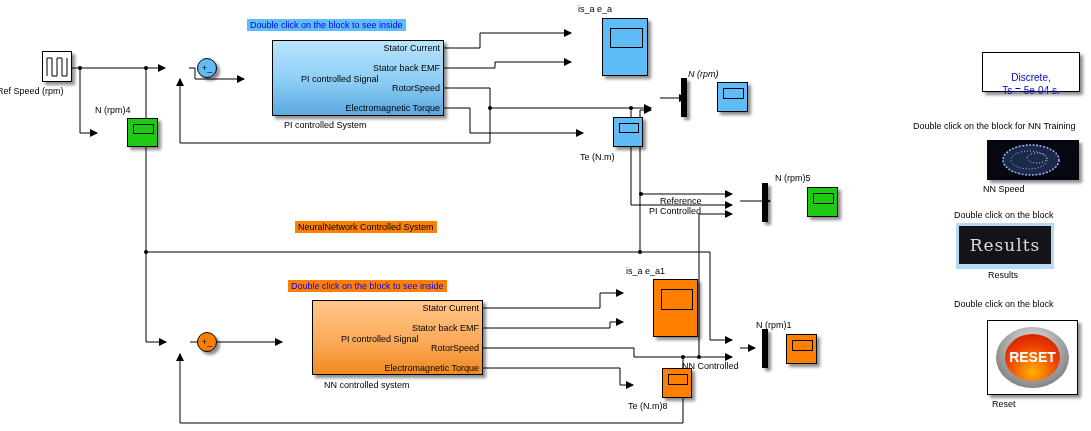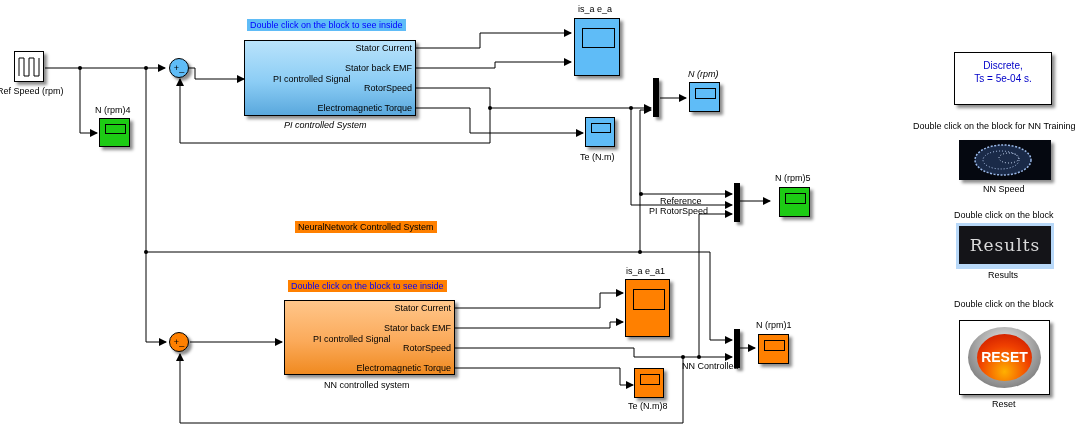--- a/index.html
+++ b/index.html
@@ -1,20 +1,20 @@
 <!DOCTYPE html>
 <html><head>
 <meta charset="utf-8">
 <style>
   html,body{margin:0;padding:0;background:#fff;}
   body{width:1091px;height:431px;position:relative;overflow:hidden;font-family:"Liberation Sans",sans-serif;font-size:9px;color:#000;}
   svg#wires{position:absolute;left:0;top:0;width:1091px;height:431px;}
   .abs{position:absolute;}
   .lbl{position:absolute;font-size:9px;white-space:nowrap;line-height:10px;text-align:right;}
-  .shadow{box-shadow:3px 3px 3px rgba(0,0,0,0.45);}
+  .shadow{box-shadow:3px 3px 3px rgba(0,0,0,0.45);margin-left:28px;}
   .scope{position:absolute;border:1px solid #000;box-sizing:border-box;}
   .scope .screen{position:absolute;border:1px solid #000;box-sizing:border-box;}
   .blue{background:#5fbcf7;}
   .green{background:#1dcb14;}
   .orange{background:#ff8000;}
   .sub-blue{background:linear-gradient(#b9e3fb,#8ccdf5 55%,#5aa8dd);}
   .sub-orange{background:linear-gradient(#ffc68a,#fbaa5a 55%,#f08a20);}
   .port-r{position:absolute;right:3px;font-size:9px;white-space:nowrap;}
   .port-l{position:absolute;left:20px;font-size:9px;white-space:nowrap;padding-left:8px;}
   .ann-blue{position:absolute;background:#5fbcf7;color:#00f;font-size:9px;padding:1px 3px;white-space:nowrap;}
@@ -95,41 +95,41 @@
 <div class="sum blue shadow" style="left:169px;top:58px;"><span>+</span><span>_</span></div>
 
 <div class="ann-blue" style="left:247px;top:19px;">Double click on the block to see inside</div>
 <div class="abs sub-blue shadow" style="left:244px;top:40px;width:172px;height:76px;border:1px solid #000;box-sizing:border-box;">
   <div class="port-r" style="top:2px;">Stator Current</div>
   <div class="port-r" style="top:22px;">Stator back EMF</div>
   <div class="port-l" style="top:33px;">PI controlled Signal</div>
   <div class="port-r" style="top:42px;">RotorSpeed</div>
   <div class="port-r" style="top:62px;">Electromagnetic Torque</div>
 </div>
-<div class="lbl" style="left:284px;top:120px;font-style:italic;">PI controlled System</div>
+<div class="lbl" style="left:284px;top:120px;">PI controlled System</div>
 
 <div class="lbl" style="left:578px;top:4px;">is_a e_a</div>
 <div class="scope blue shadow" style="left:574px;top:18px;width:46px;height:58px;">
     <div class="screen" style="left:7px;top:9px;width:33px;height:20px;"></div>
   </div>
 
 <div class="mux shadow" style="left:653px;top:78px;height:39px;"></div>
 
 <div class="lbl" style="left:688px;top:69px;font-style:italic;">N (rpm)</div>
 <div class="scope blue shadow" style="left:689px;top:82px;width:31px;height:30px;">
     <div class="screen" style="left:5px;top:5px;width:21px;height:11px;"></div>
   </div>
 
 <div class="scope blue shadow" style="left:585px;top:117px;width:30px;height:30px;">
     <div class="screen" style="left:5px;top:5px;width:20px;height:10px;"></div>
   </div>
 <div class="lbl" style="left:580px;top:152px;">Te (N.m)</div>
 
 <div class="lbl" style="left:660px;top:196px;">Reference</div>
-<div class="lbl" style="left:649px;top:206px;">PI RotorSpeed</div>
+<div class="lbl" style="left:649px;top:206px;">PI Controlled</div>
 <div class="mux shadow" style="left:734px;top:183px;height:39px;"></div>
 
 <div class="lbl" style="left:775px;top:173px;">N (rpm)5</div>
 <div class="scope green shadow" style="left:779px;top:187px;width:31px;height:30px;">
     <div class="screen" style="left:5px;top:5px;width:21px;height:11px;"></div>
   </div>
 
 <div class="ann-orange" style="left:295px;top:221px;">NeuralNetwork Controlled System</div>
 
 <div class="sum orange shadow" style="left:169px;top:332px;"><span>+</span><span>_</span></div>
@@ -155,21 +155,21 @@
 <div class="lbl" style="left:628px;top:401px;">Te (N.m)8</div>
 
 <div class="lbl" style="left:682px;top:361px;">NN Controlled</div>
 <div class="mux shadow" style="left:734px;top:329px;height:39px;"></div>
 
 <div class="lbl" style="left:756px;top:320px;">N (rpm)1</div>
 <div class="scope orange shadow" style="left:758px;top:334px;width:31px;height:30px;">
     <div class="screen" style="left:5px;top:5px;width:21px;height:11px;"></div>
   </div>
 
-<div class="abs shadow ctr" style="left:954px;top:52px;width:98px;height:53px;border:1px solid #000;box-sizing:border-box;background:#fff;color:#0000c8;font-size:10px;line-height:13px;padding-top:6px;">
+<div class="abs shadow ctr" style="left:954px;top:52px;width:98px;height:40px;border:1px solid #000;box-sizing:border-box;background:#fff;color:#0000c8;font-size:10px;line-height:13px;padding-top:18px;">
   <div>Discrete,</div>
   <div>Ts = 5e-04 s.</div>
 </div>
 
 <div class="lbl" style="left:913px;top:121px;">Double click on the block for NN Training</div>
 <div class="abs shadow" style="left:959px;top:140px;width:92px;height:40px;background:#050810;overflow:hidden;">
   <svg width="92" height="40" viewBox="0 0 92 40">
     <ellipse cx="44" cy="20" rx="28" ry="15" fill="#1a2a48" stroke="#9ab8e8" stroke-width="1.5" stroke-dasharray="2,1.5"></ellipse>
     <ellipse cx="42" cy="20" rx="18" ry="9" fill="none" stroke="#b8cff5" stroke-width="1" stroke-dasharray="1,2"></ellipse>
     <ellipse cx="50" cy="18" rx="10" ry="5" fill="none" stroke="#d8e6ff" stroke-width="1" stroke-dasharray="1,2"></ellipse>

